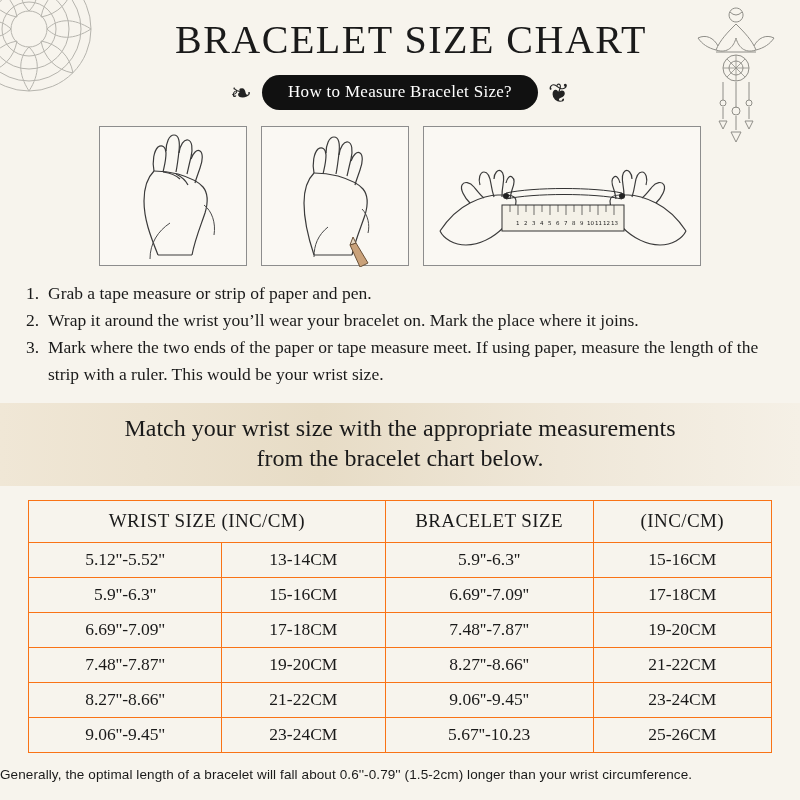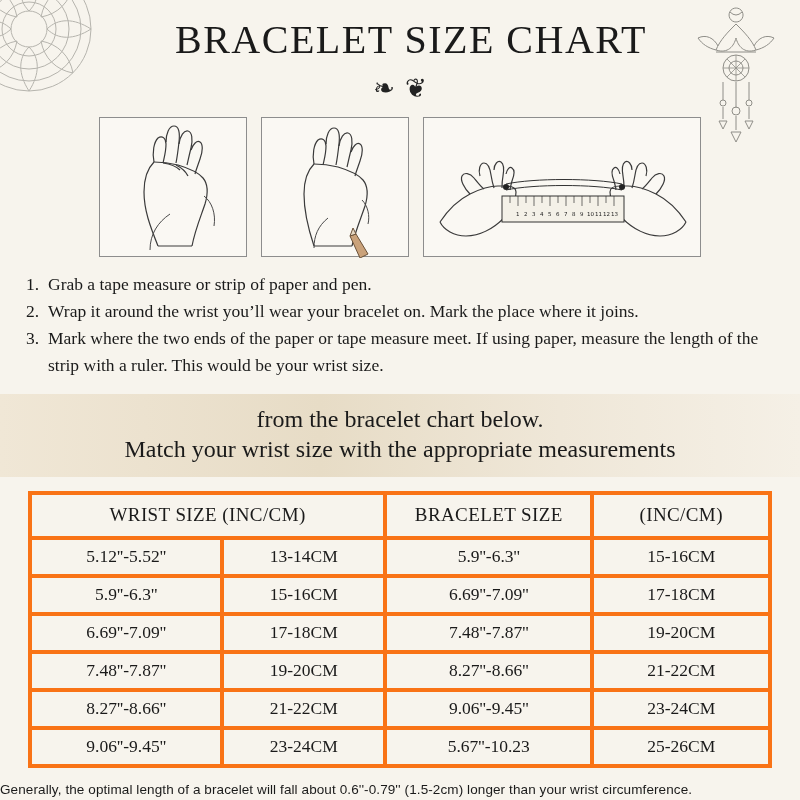--- a/index.html
+++ b/index.html
@@ -114,21 +114,21 @@
 
   
   table.size-table {
     width: 744px;
     margin: 14px auto 0 auto;
     border-collapse: collapse;
     font-size: 17.5px;
   }
   table.size-table th,
   table.size-table td {
-    border: 4px solid #f97316;
+    border: 1px solid #f97316;
     text-align: center;
     padding: 6px 2px 7px 2px;
     font-weight: 400;
   }
   table.size-table thead th {
     font-size: 19px;
     letter-spacing: .4px;
     padding: 9px 2px 10px 2px;
   }
   .col-a { width: 26%; }
@@ -189,20 +189,21 @@
     <path d="M29 119 l4 8 l4 -8Z"></path>
     <path d="M55 119 l4 8 l4 -8Z"></path>
     <path d="M41 130 l5 10 l5 -10Z"></path>
   </g>
 </svg>
 
 <h1 class="title">BRACELET SIZE CHART</h1>
 
 <div class="subtitle-row">
   <span class="flourish">❧</span>
+  <span class="pill">How to Measure Bracelet Size?</span>
   <span class="flourish">❦</span>
 </div>
 
 <div class="illus-row">
 
   <div class="illus small">
     <svg viewBox="0 0 148 140" width="148" height="140">
       <g fill="none" stroke="#3a3a3a" stroke-width="1.2">
         <path d="M58 128 C50 108 44 92 44 74 C44 60 48 50 54 44"></path>
         <path d="M54 44 C52 34 54 24 58 20 C62 17 66 20 66 26 C66 34 64 40 63 45"></path>
@@ -305,22 +306,22 @@
     <span class="step-num">2.</span>
     <span class="step-text">Wrap it around the wrist you’ll wear your bracelet on. Mark the place where it joins.</span>
   </div>
   <div class="step">
     <span class="step-num">3.</span>
     <span class="step-text">Mark where the two ends of the paper or tape measure meet. If using paper, measure the length of the strip with a ruler. This would be your wrist size.</span>
   </div>
 </div>
 
 <div class="banner">
+  <div>Match your wrist size with the appropriate measurements</div>
   <div>from the bracelet chart below.</div>
-  <div>Match your wrist size with the appropriate measurements</div>
 </div>
 
 <table class="size-table">
   <thead>
     <tr>
       <th class="col-a" colspan="2">WRIST SIZE (INC/CM)</th>
       <th class="col-c">BRACELET SIZE</th>
       <th class="col-d">(INC/CM)</th>
     </tr>
   </thead>

